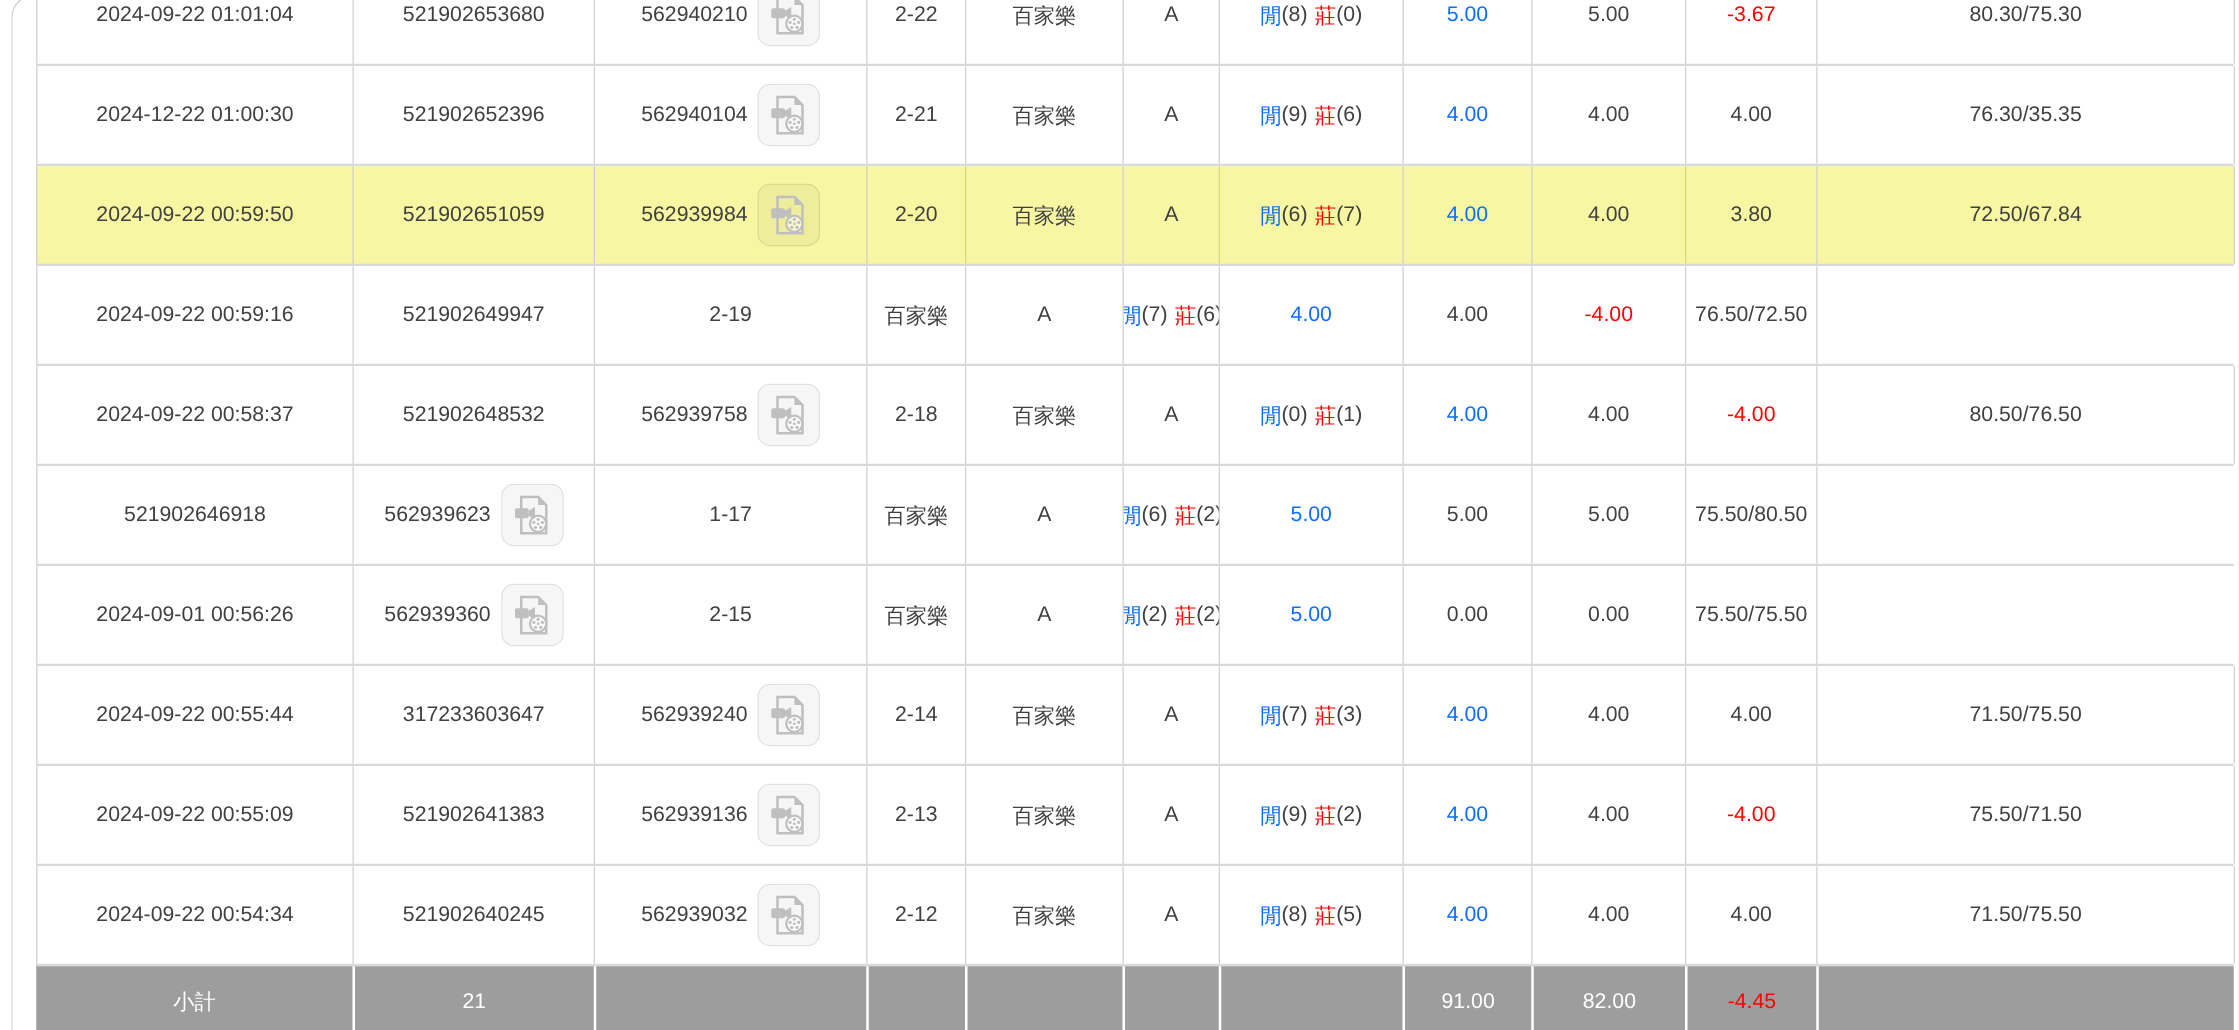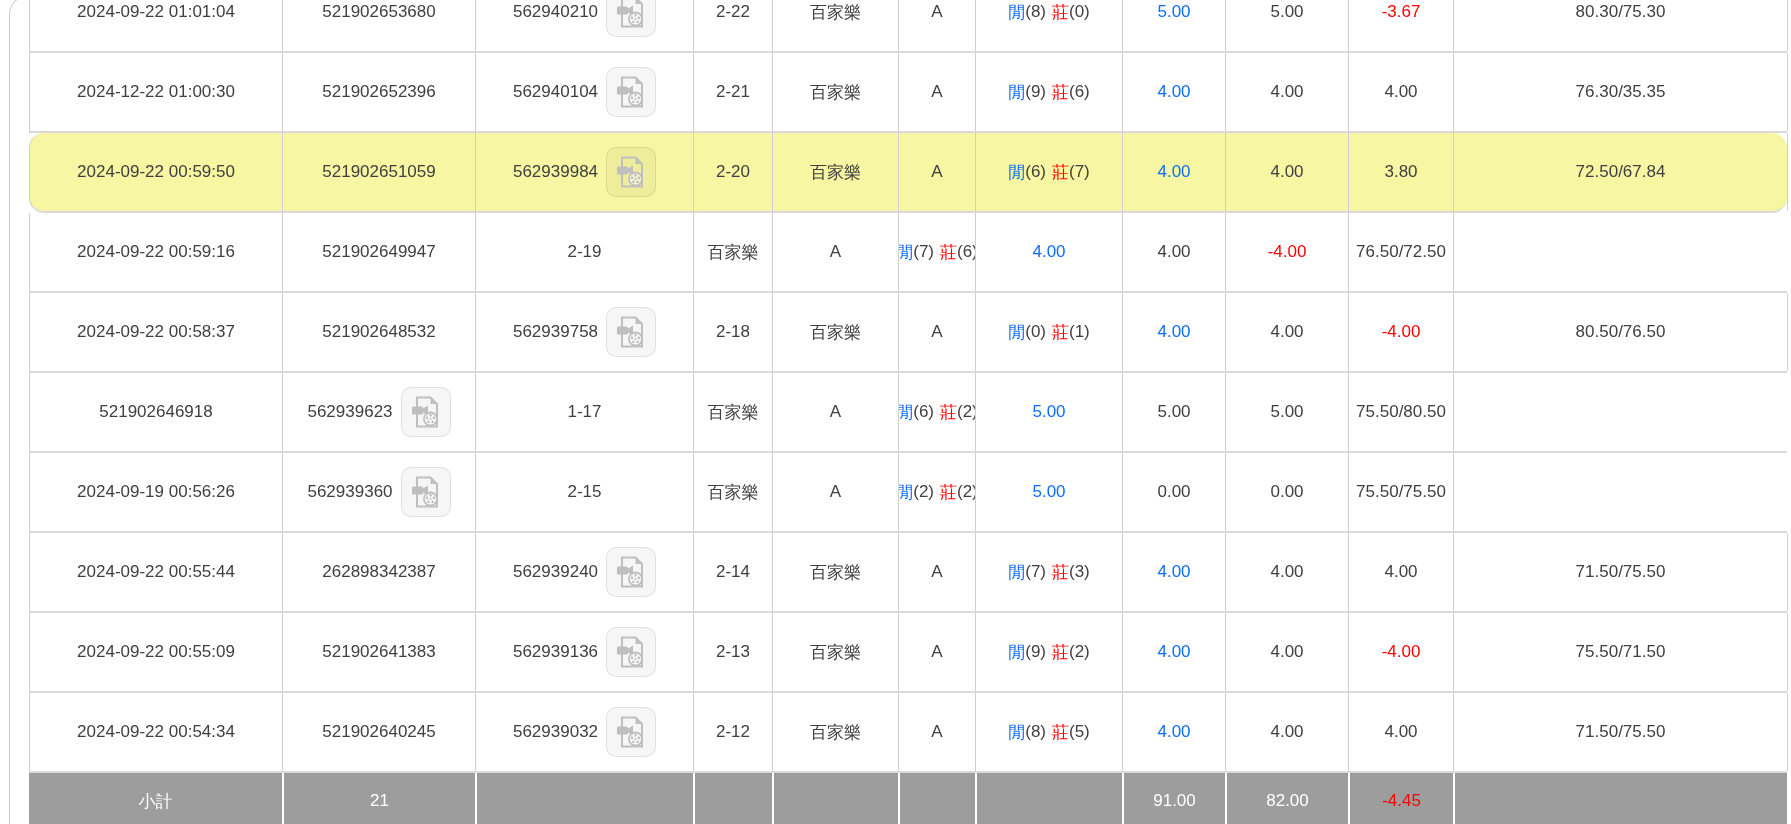--- a/index.html
+++ b/index.html
@@ -16,21 +16,21 @@
     border-top-left-radius:18px;pointer-events:none;
   }
   .table-wrap{position:absolute;left:29px;top:-27px;width:1758px;}
   .trow{
     display:grid;
     grid-template-columns:253px 193px 218px 79px 126px 77px 147px 103px 123px 105px 334px;
     height:80px;box-sizing:border-box;
     border-bottom:2px solid #d9d9d9;border-left:1px solid #cfcfcf;
     background:#ffffff;
   }
-  .trow.highlight{background:var(--highlight,#f7f6a2);border-radius:15px;}
+  .trow.highlight{background:var(--highlight,#f7f6a2);}
   .cell{
     display:flex;align-items:center;justify-content:center;
     border-right:1px solid #cfcfcf;box-sizing:border-box;
     font-size:17px;gap:8px;white-space:nowrap;overflow:hidden;
   }
   .blue{color:var(--blue,#0d6efd);}
   .neg{color:var(--red,#ff0000);}
   .res-group{display:inline-flex;align-items:center;}
   .res-group + .res-group{margin-left:6px;}
   .lbl-p{color:var(--blue,#0d6efd);}
@@ -385,21 +385,21 @@
         </div>
     <div class="cell">
           <span>5.00</span>
         </div>
     <div class="cell">
           <span>75.50/80.50</span>
         </div>
   </div>
       <div class="trow">
     <div class="cell">
-          <span>2024-09-19 00:56:26</span>
+          <span>2024-09-01 00:56:26</span>
         </div>
     <div class="cell">
       <span>562939360</span>
       <button class="replay-btn">
         <svg width="34" height="34" viewBox="0 0 34 34" fill="none" xmlns="http://www.w3.org/2000/svg">
           <path d="M8 2.5 H21.5 L28 9 V31.5 H8 Z" stroke="#bfbfbf" stroke-width="2" fill="none"></path>
           <path d="M21.5 2.5 L28 9 H21.5 Z" fill="#bfbfbf"></path>
           <rect x="3" y="11.5" width="11" height="8" rx="1.5" fill="#bfbfbf"></rect>
           <path d="M14 13.5 L19 10.5 V20.5 L14 17.5 Z" fill="#bfbfbf"></path>
           <circle cx="21.5" cy="24" r="6.5" stroke="#bfbfbf" stroke-width="1.8" fill="rgba(255,255,255,0.55)"></circle>
@@ -443,21 +443,21 @@
         </div>
     <div class="cell">
           <span>75.50/75.50</span>
         </div>
   </div>
       <div class="trow">
     <div class="cell">
           <span>2024-09-22 00:55:44</span>
         </div>
     <div class="cell">
-          <span>262898342387</span>
+          <span>317233603647</span>
         </div>
     <div class="cell">
       <span>562939240</span>
       <button class="replay-btn">
         <svg width="34" height="34" viewBox="0 0 34 34" fill="none" xmlns="http://www.w3.org/2000/svg">
           <path d="M8 2.5 H21.5 L28 9 V31.5 H8 Z" stroke="#bfbfbf" stroke-width="2" fill="none"></path>
           <path d="M21.5 2.5 L28 9 H21.5 Z" fill="#bfbfbf"></path>
           <rect x="3" y="11.5" width="11" height="8" rx="1.5" fill="#bfbfbf"></rect>
           <path d="M14 13.5 L19 10.5 V20.5 L14 17.5 Z" fill="#bfbfbf"></path>
           <circle cx="21.5" cy="24" r="6.5" stroke="#bfbfbf" stroke-width="1.8" fill="rgba(255,255,255,0.55)"></circle>

